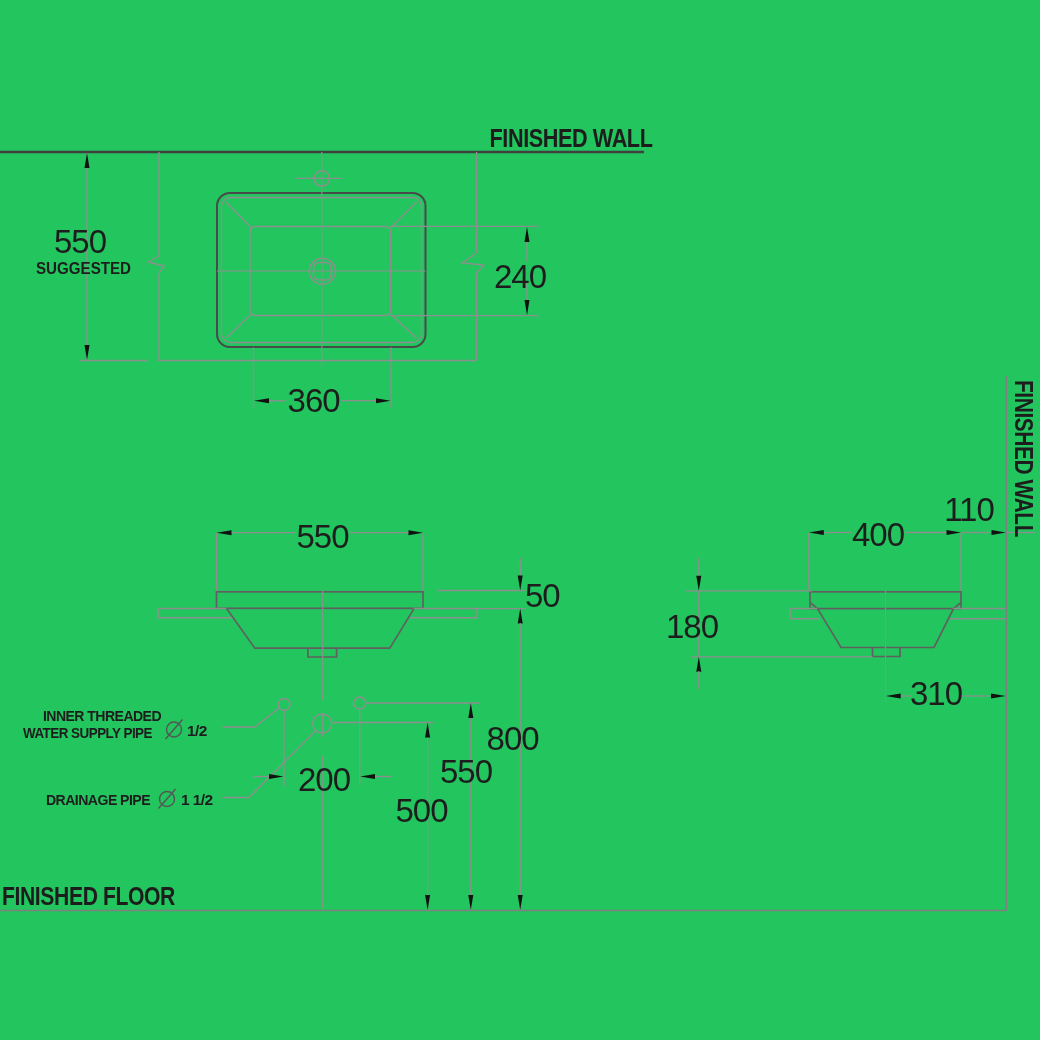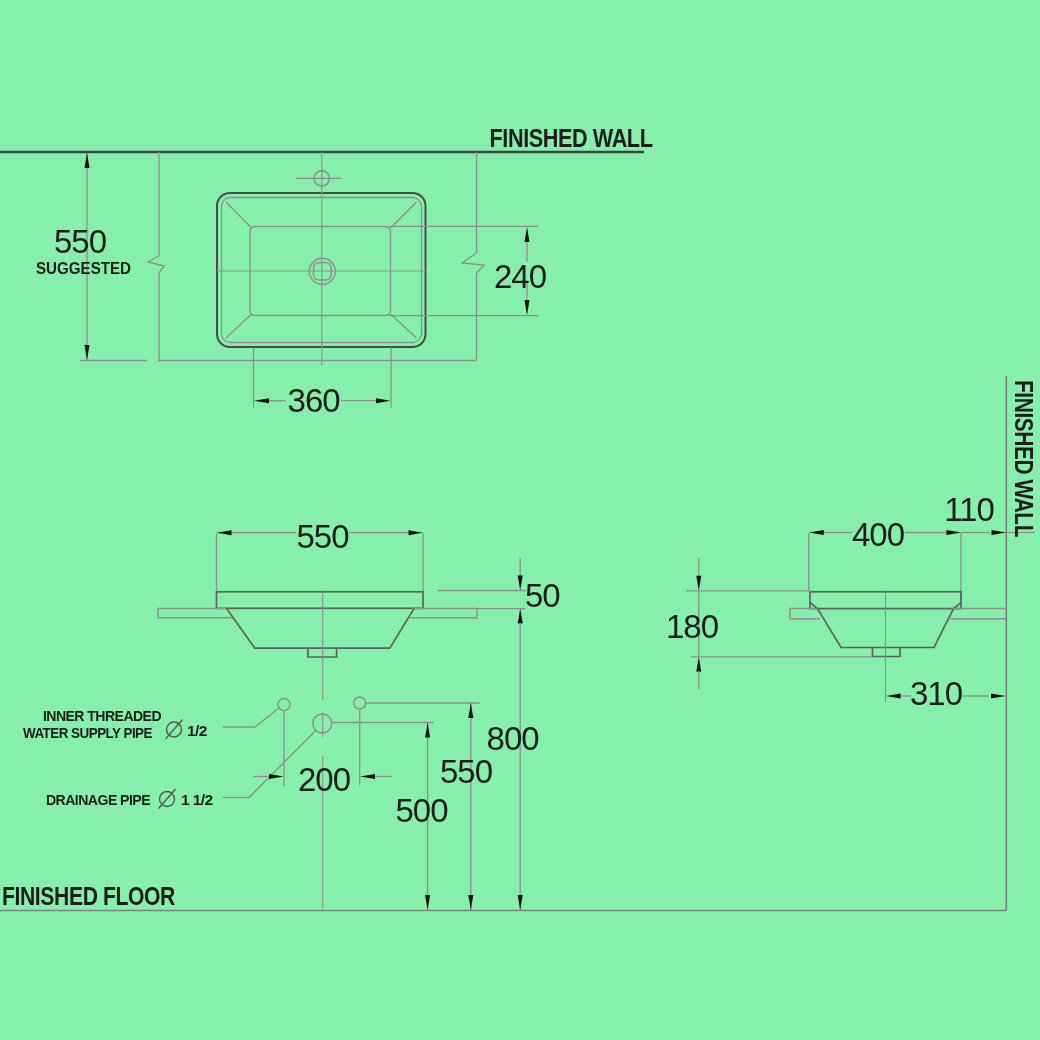--- a/index.html
+++ b/index.html
@@ -1,16 +1,16 @@
 <!DOCTYPE html>
 <html><head>
 <meta charset="utf-8">
 <style>
   html,body{margin:0;padding:0;background:#ffffff;}
-  .wrap{width:1040px;height:1040px;position:relative;background:#86efac;}
+  .wrap{width:1040px;height:1040px;position:relative;background:#22c55e;}
   text{font-family:"Liberation Sans",sans-serif;fill:#1d1d1d;}
   .dim{font-size:33px;letter-spacing:-1px;}
   .lbl{font-size:15.5px;font-weight:bold;letter-spacing:-0.6px;}
   .big{font-size:26px;font-weight:bold;letter-spacing:-0.5px;}
   .thin{stroke:#8f8f8f;stroke-width:1.3;fill:none;}
   .med{stroke:#606060;stroke-width:1.7;fill:none;}
   .dark{stroke:#404040;stroke-width:2.4;fill:none;}
   .arr{fill:#111111;stroke:none;}
 </style>
 </head>

